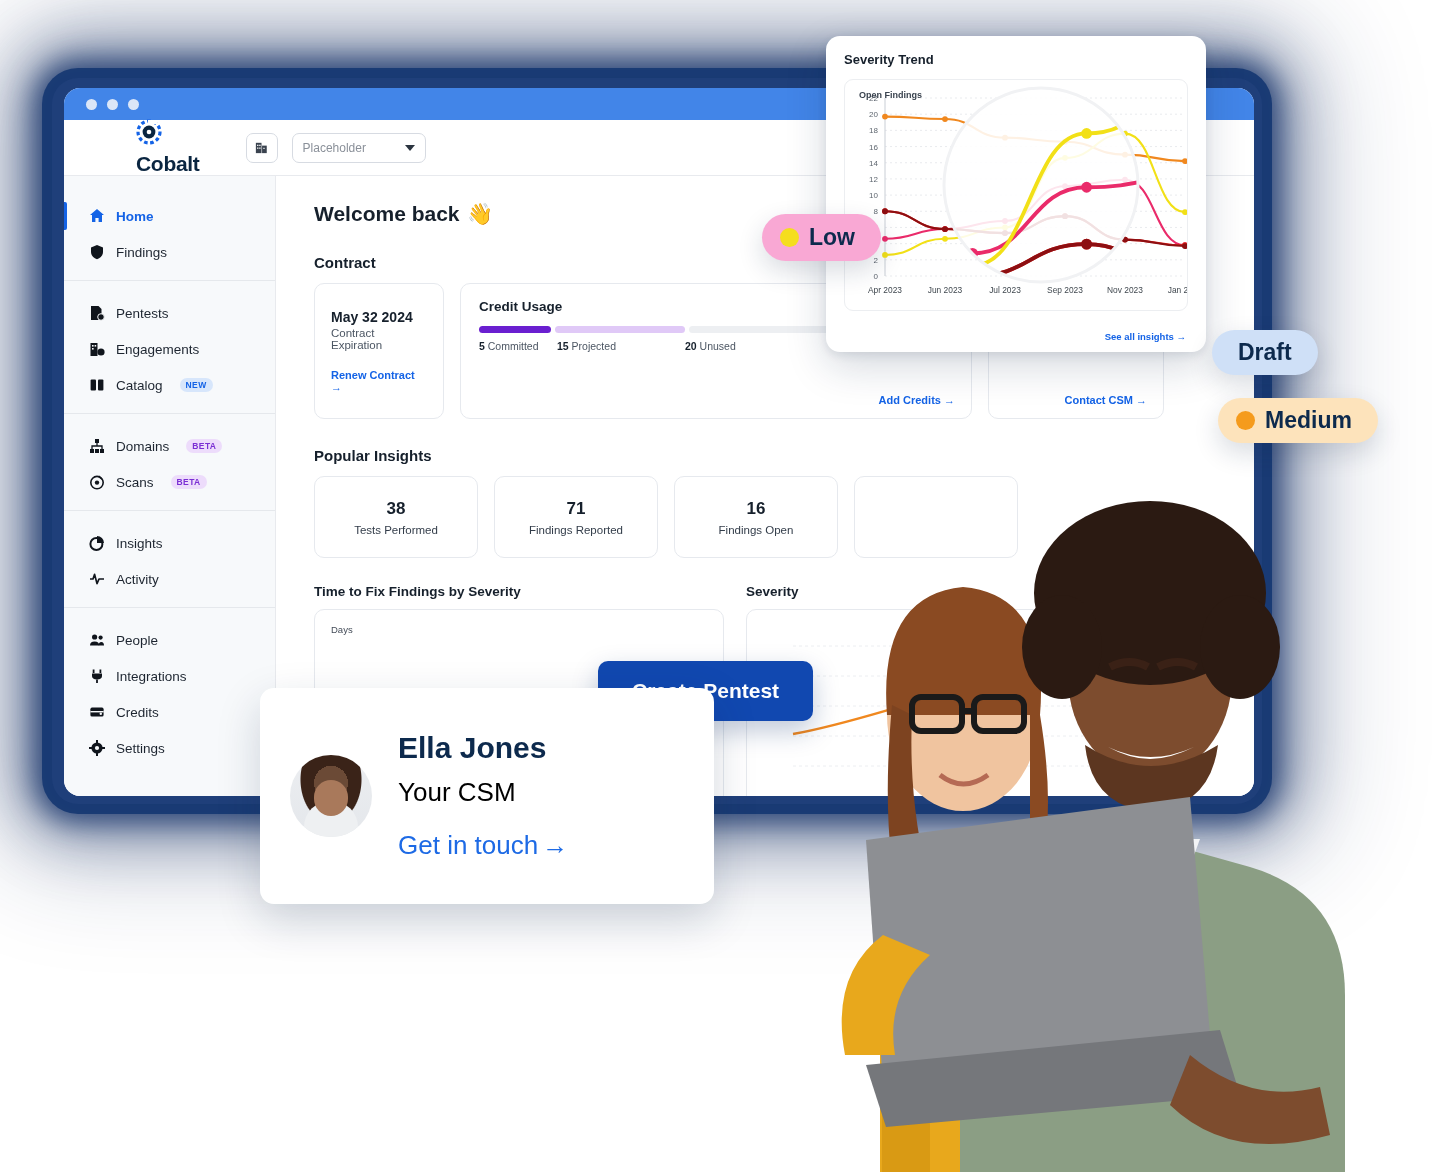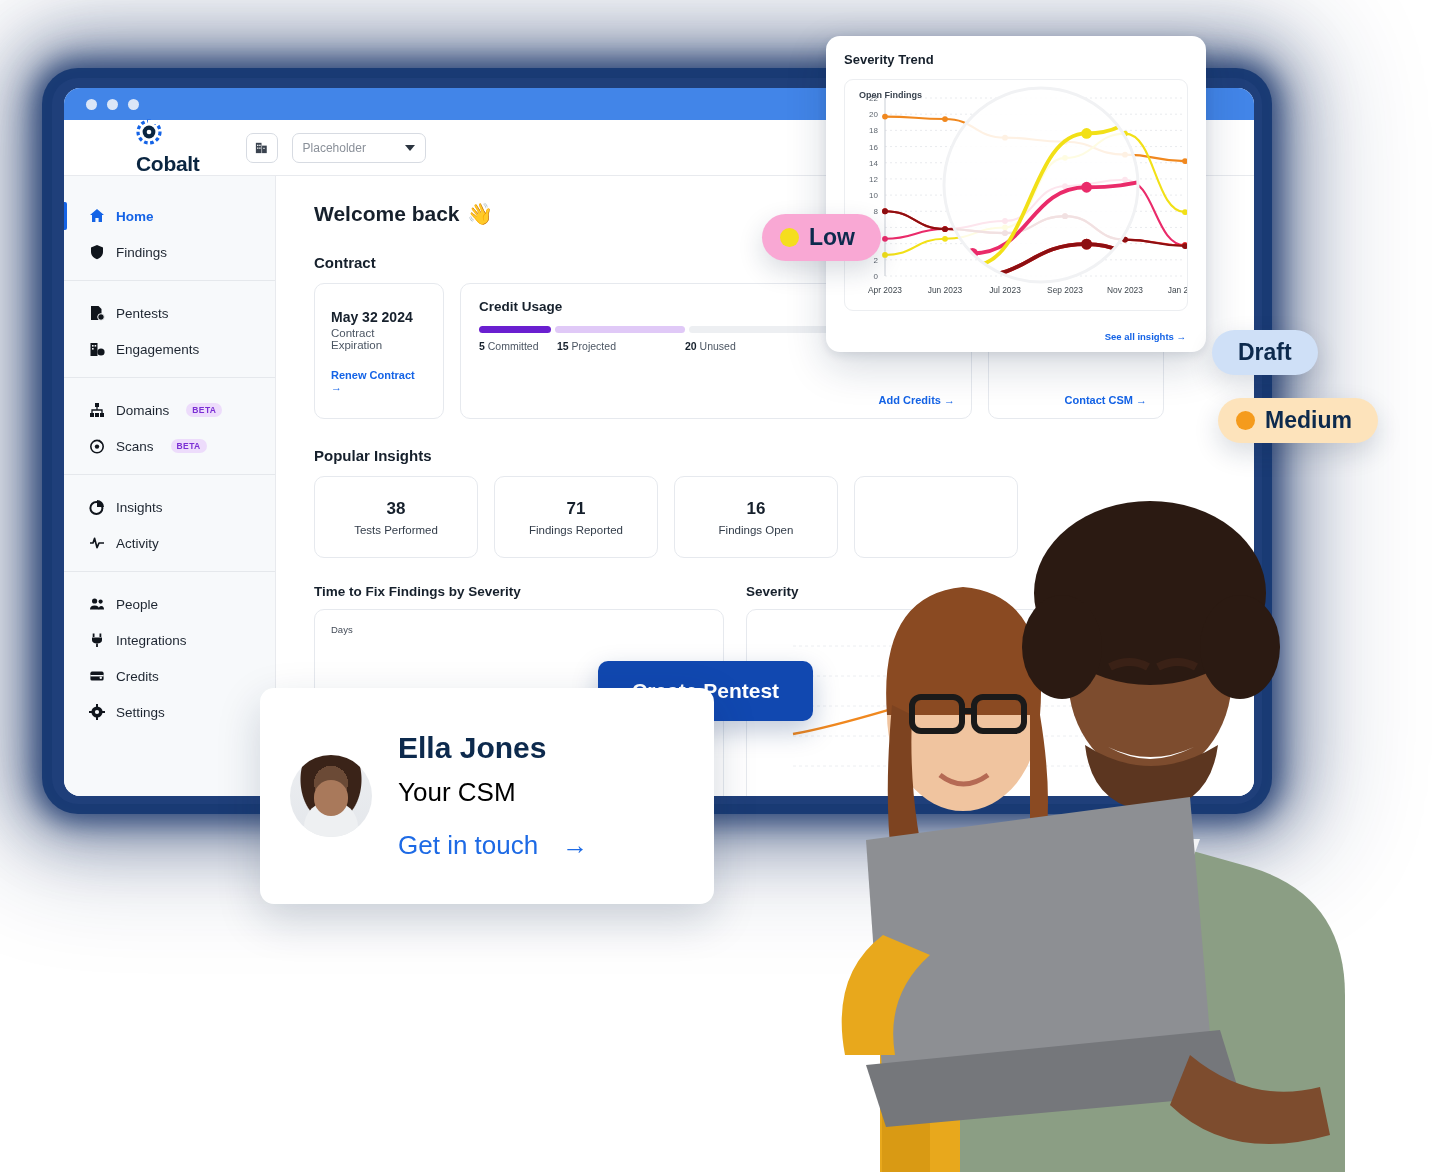--- a/index.html
+++ b/index.html
@@ -180,21 +180,21 @@
   .avatar::after {
     content:""; position:absolute; left:50%; top:56%; transform:translateX(-50%);
     width:54px; height:46px; border-radius:26px 26px 8px 8px; background:#eef0f2;
   }
   .avatar::before {
     content:""; position:absolute; left:50%; top:30%; transform:translateX(-50%);
     width:34px; height:36px; border-radius:17px; background:#a9795b; z-index:2;
   }
   .csm-name { font-size: 30px; font-weight: 700; color: #0d2a4d; }
   .csm-role { font-size: 26px; color: #000000; margin-top: 12px; }
-  .csm-link { font-size: 26px; font-weight: 500; color: #1d6ae5; margin-top: 22px; display: flex; align-items: center; gap: 24px; }
+  .csm-link { font-size: 26px; font-weight: 500; color: #1d6ae5; margin-top: 22px; display: flex; align-items: center; gap: 4px; }
 
   
   .people { position: absolute; left: 630px; top: 415px; width: 740px; height: 757px; }
 </style>
 </head>
 <body>
 
 <div id="stage">
 
   <div class="glow"></div>
@@ -273,20 +273,30 @@
               <span class="nav-ico" style="color: rgb(16, 21, 28);">
                 <svg viewBox="0 0 16 16" width="16" height="16">
                   <rect x="1.5" y="2" width="7" height="13" fill="currentColor"></rect>
                   <rect x="3" y="4" width="1.6" height="1.6" fill="#f7f9fb"></rect>
                   <rect x="5.6" y="4" width="1.6" height="1.6" fill="#f7f9fb"></rect>
                   <rect x="3" y="7" width="1.6" height="1.6" fill="#f7f9fb"></rect>
                   <circle cx="12" cy="11" r="3.6" fill="currentColor"></circle>
                 </svg>
               </span>
               <span>Engagements</span>
+            </div>
+            <div class="nav-item">
+              <span class="nav-ico" style="color: rgb(16, 21, 28);">
+                <svg viewBox="0 0 16 16" width="16" height="16">
+                  <rect x="1.6" y="2.5" width="5.4" height="11" rx="1" fill="currentColor"></rect>
+                  <rect x="9" y="2.5" width="5.4" height="11" rx="1" fill="currentColor"></rect>
+                </svg>
+              </span>
+              <span>Catalog</span>
+              <span class="badge new">NEW</span>
             </div>
           </div>
           <div class="nav-group">
             <div class="nav-item">
               <span class="nav-ico" style="color: rgb(16, 21, 28);">
                 <svg viewBox="0 0 16 16" width="16" height="16">
                   <rect x="6" y="1" width="4" height="4" fill="currentColor"></rect>
                   <rect x="1" y="11" width="4" height="4" fill="currentColor"></rect>
                   <rect x="6" y="11" width="4" height="4" fill="currentColor"></rect>
                   <rect x="11" y="11" width="4" height="4" fill="currentColor"></rect>

